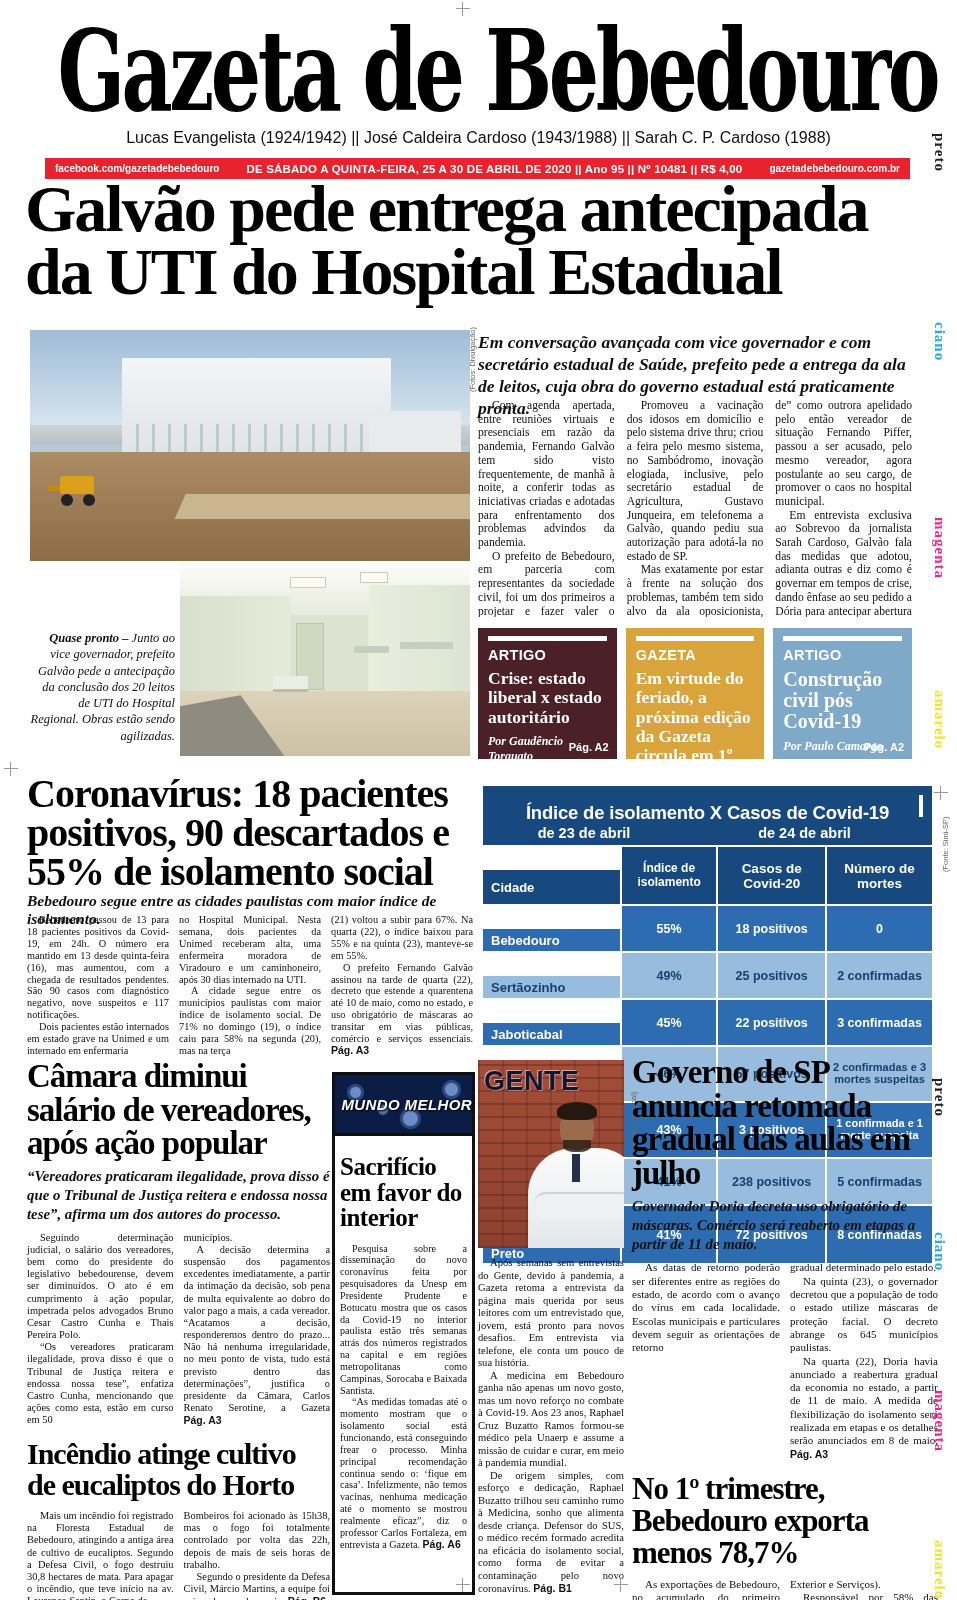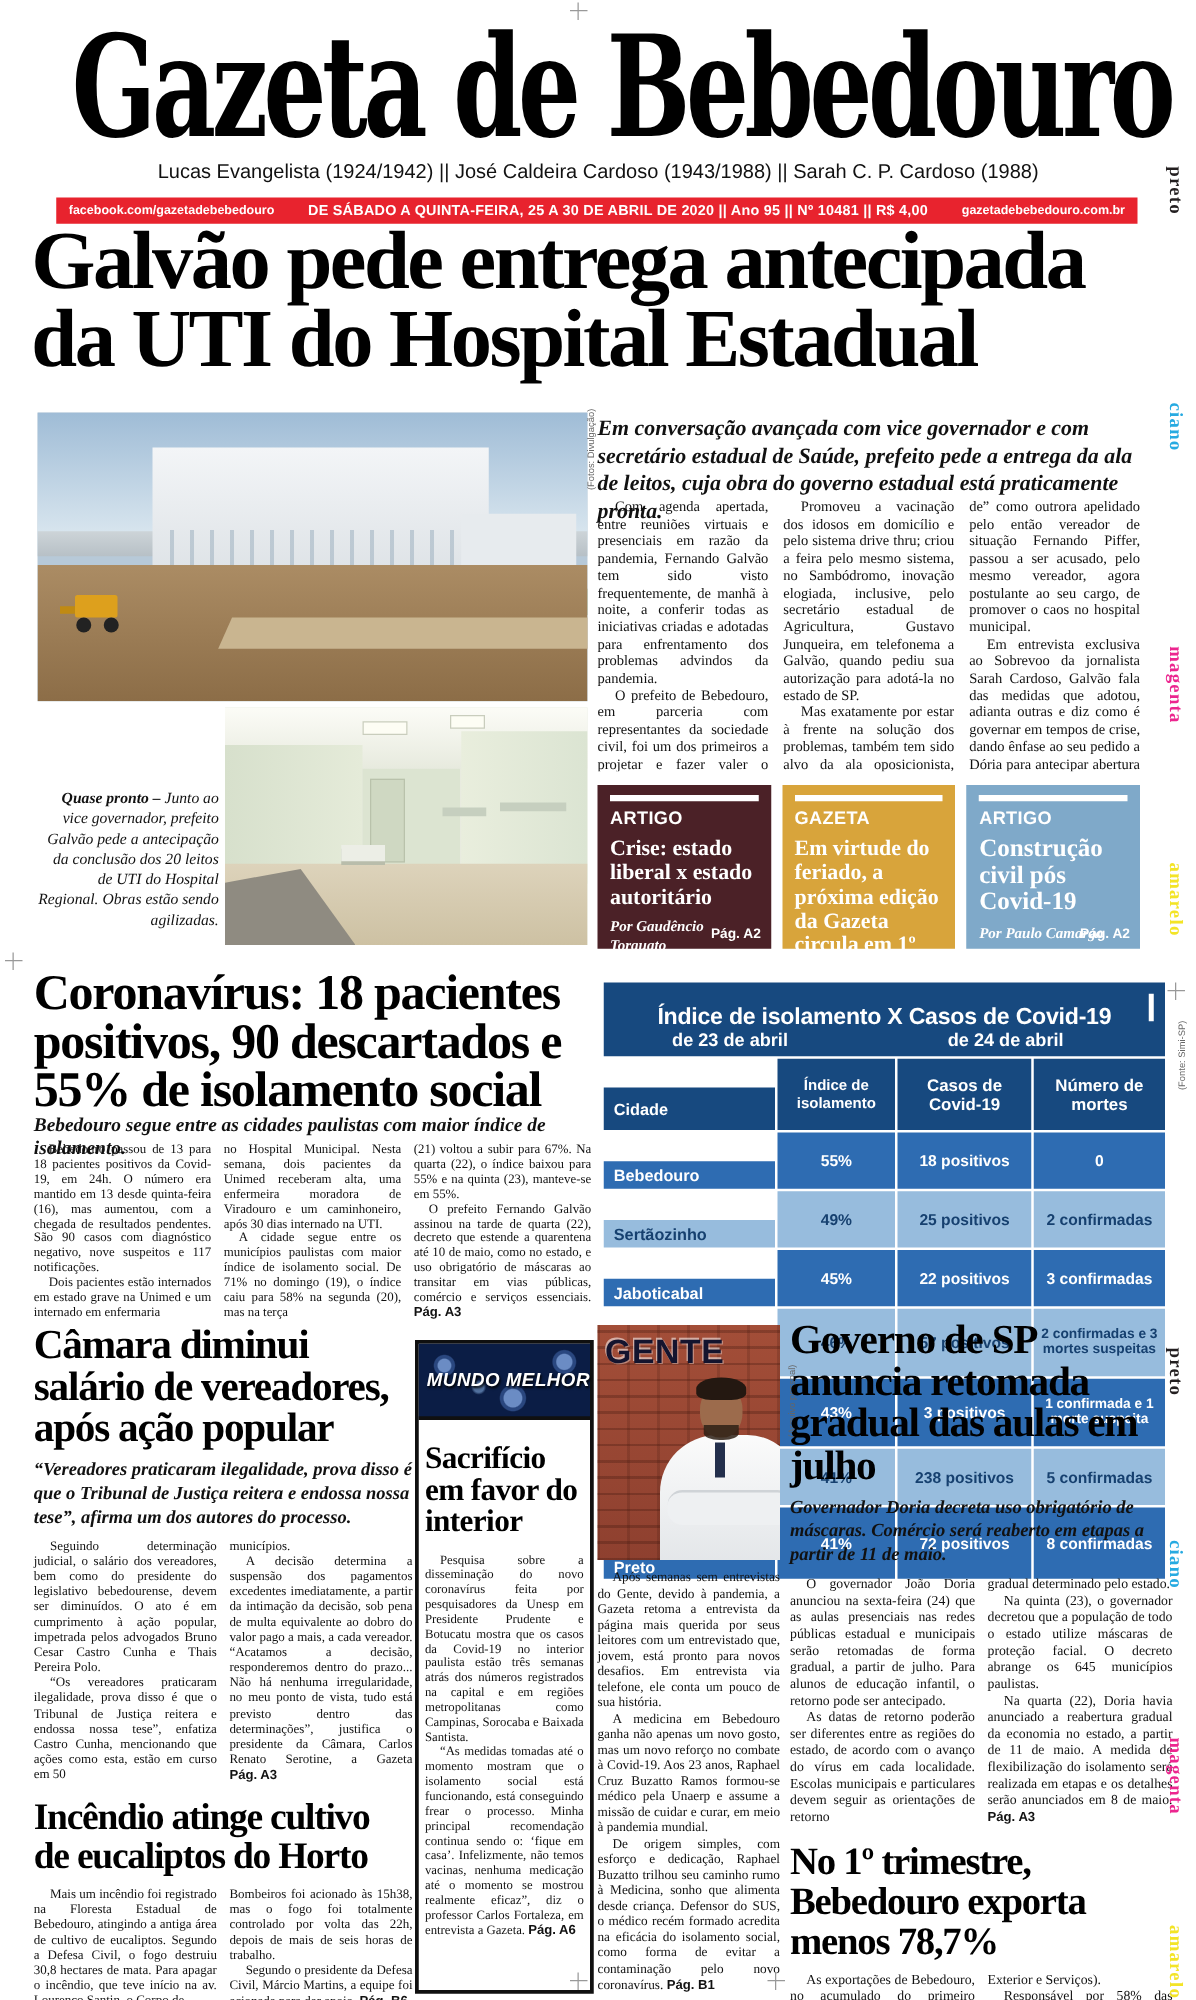--- a/index.html
+++ b/index.html
@@ -288,21 +288,21 @@
       <div class="ct-title">Índice de isolamento X Casos de Covid-19</div>
       <div class="ct-titlebar"></div>
       <div class="ct-dates">
         <span class="ct-d1">de 23 de abril</span>
         <span class="ct-d2">de 24 de abril</span>
       </div>
     </div>
     <div class="ct-row ct-colhead">
       <div class="ct-cell c1">Cidade</div>
       <div class="ct-cell c2">Índice de isolamento</div>
-      <div class="ct-cell c3">Casos de Covid-19</div>
+      <div class="ct-cell c3">Casos de Covid-20</div>
       <div class="ct-cell c4">Número de mortes</div>
     </div>
     <div class="ct-row dark">
       <div class="ct-cell c1">Bebedouro</div>
       <div class="ct-cell c2">55%</div>
       <div class="ct-cell c3">18 positivos</div>
       <div class="ct-cell c4">0</div>
     </div>
     <div class="ct-row light">
       <div class="ct-cell c1">Sertãozinho</div>
@@ -395,21 +395,20 @@
       <p><span>De origem simples, com esforço e dedicação, Raphael Buzatto trilhou seu caminho rumo à Medicina, sonho que alimenta desde criança. Defensor do SUS, o médico recém formado acredita na eficácia do isolamento social, como forma de evitar a contaminação pelo novo coronavírus.</span> <b class="pref">Pág. B1</b></p>
     </div>
   </div>
   <div class="vcred" style="left:629px;top:1150px;">(Arquivo pessoal)</div>
 
   <div class="story sD">
     <h2 class="h33">Governo de SP anuncia retomada gradual das aulas em julho</h2>
     <p class="subh">Governador Doria decreta uso obrigatório de máscaras. Comércio será reaberto em etapas a partir de 11 de maio.</p>
     <div class="cols2 colset">
       <div class="col">
-        <p>O governador João Doria anunciou na sexta-feira (24) que as aulas presenciais nas redes públicas estadual e municipais serão retomadas de forma gradual, a partir de julho. Para alunos de educação infantil, o retorno pode ser antecipado.</p>
         <p>As datas de retorno poderão ser diferentes entre as regiões do estado, de acordo com o avanço do vírus em cada localidade. Escolas municipais e particulares devem seguir as orientações de retorno</p>
       </div>
       <div class="col">
         <p class="noind">gradual determinado pelo estado.</p>
         <p>Na quinta (23), o governador decretou que a população de todo o estado utilize máscaras de proteção facial. O decreto abrange os 645 municípios paulistas.</p>
         <p><span>Na quarta (22), Doria havia anunciado a reabertura gradual da economia no estado, a partir de 11 de maio. A medida de flexibilização do isolamento será realizada em etapas e os detalhes serão anunciados em 8 de maio.</span> <b class="pref">Pág. A3</b></p>
       </div>
     </div>
     <h2 class="h32">No 1º trimestre, Bebedouro exporta menos 78,7%</h2>
     <div class="cols2 colset" style="margin-top:9px;">

